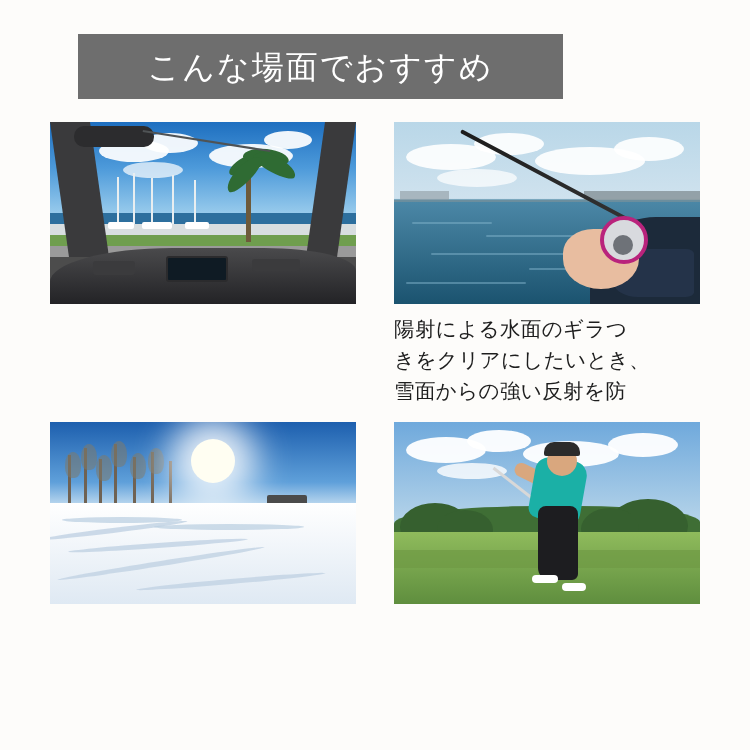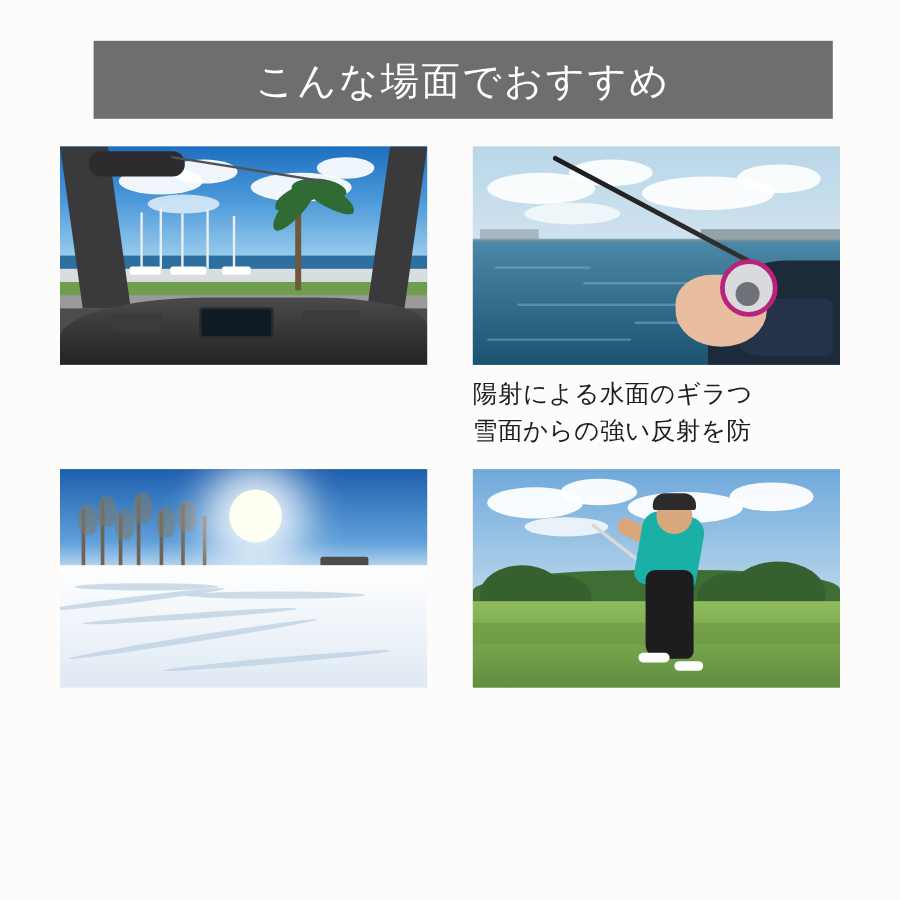--- a/index.html
+++ b/index.html
@@ -17,21 +17,21 @@
     position: relative;
     width: 750px;
     height: 750px;
     box-sizing: border-box;
   }
   
   .header-band {
     position: absolute;
     left: 78px;
     top: 34px;
-    width: 616px;
+    width: 485px;
     height: 65px;
     background: #6e6e6e;
     display: flex;
     align-items: center;
     justify-content: center;
   }
   .header-title {
     color: #ffffff;
     font-size: 32px;
     letter-spacing: 2px;
@@ -229,20 +229,21 @@
         <div class="fish-ripple" style="left:4%;top:88%;width:120px;"></div>
         <div class="fish-rod"></div>
         <div class="fish-arm"></div>
         <div class="fish-cuff"></div>
         <div class="fish-hand"></div>
         <div class="fish-reel"></div>
         <div class="fish-reel-in"></div>
       </div>
       <div class="caption">
         <span>陽射による水面のギラつ</span>
+        <span>きをクリアにしたいとき、</span>
         <span>雪面からの強い反射を防</span>
       </div>
     </div>
 
     <div class="card">
       <div class="thumb img-snow">
         <div class="snow-sky"></div>
         <div class="snow-tree" style="left:6%;top:18%;height:28%;"></div>
         <div class="snow-tree" style="left:11%;top:14%;height:32%;"></div>
         <div class="snow-tree" style="left:16%;top:20%;height:26%;"></div>

